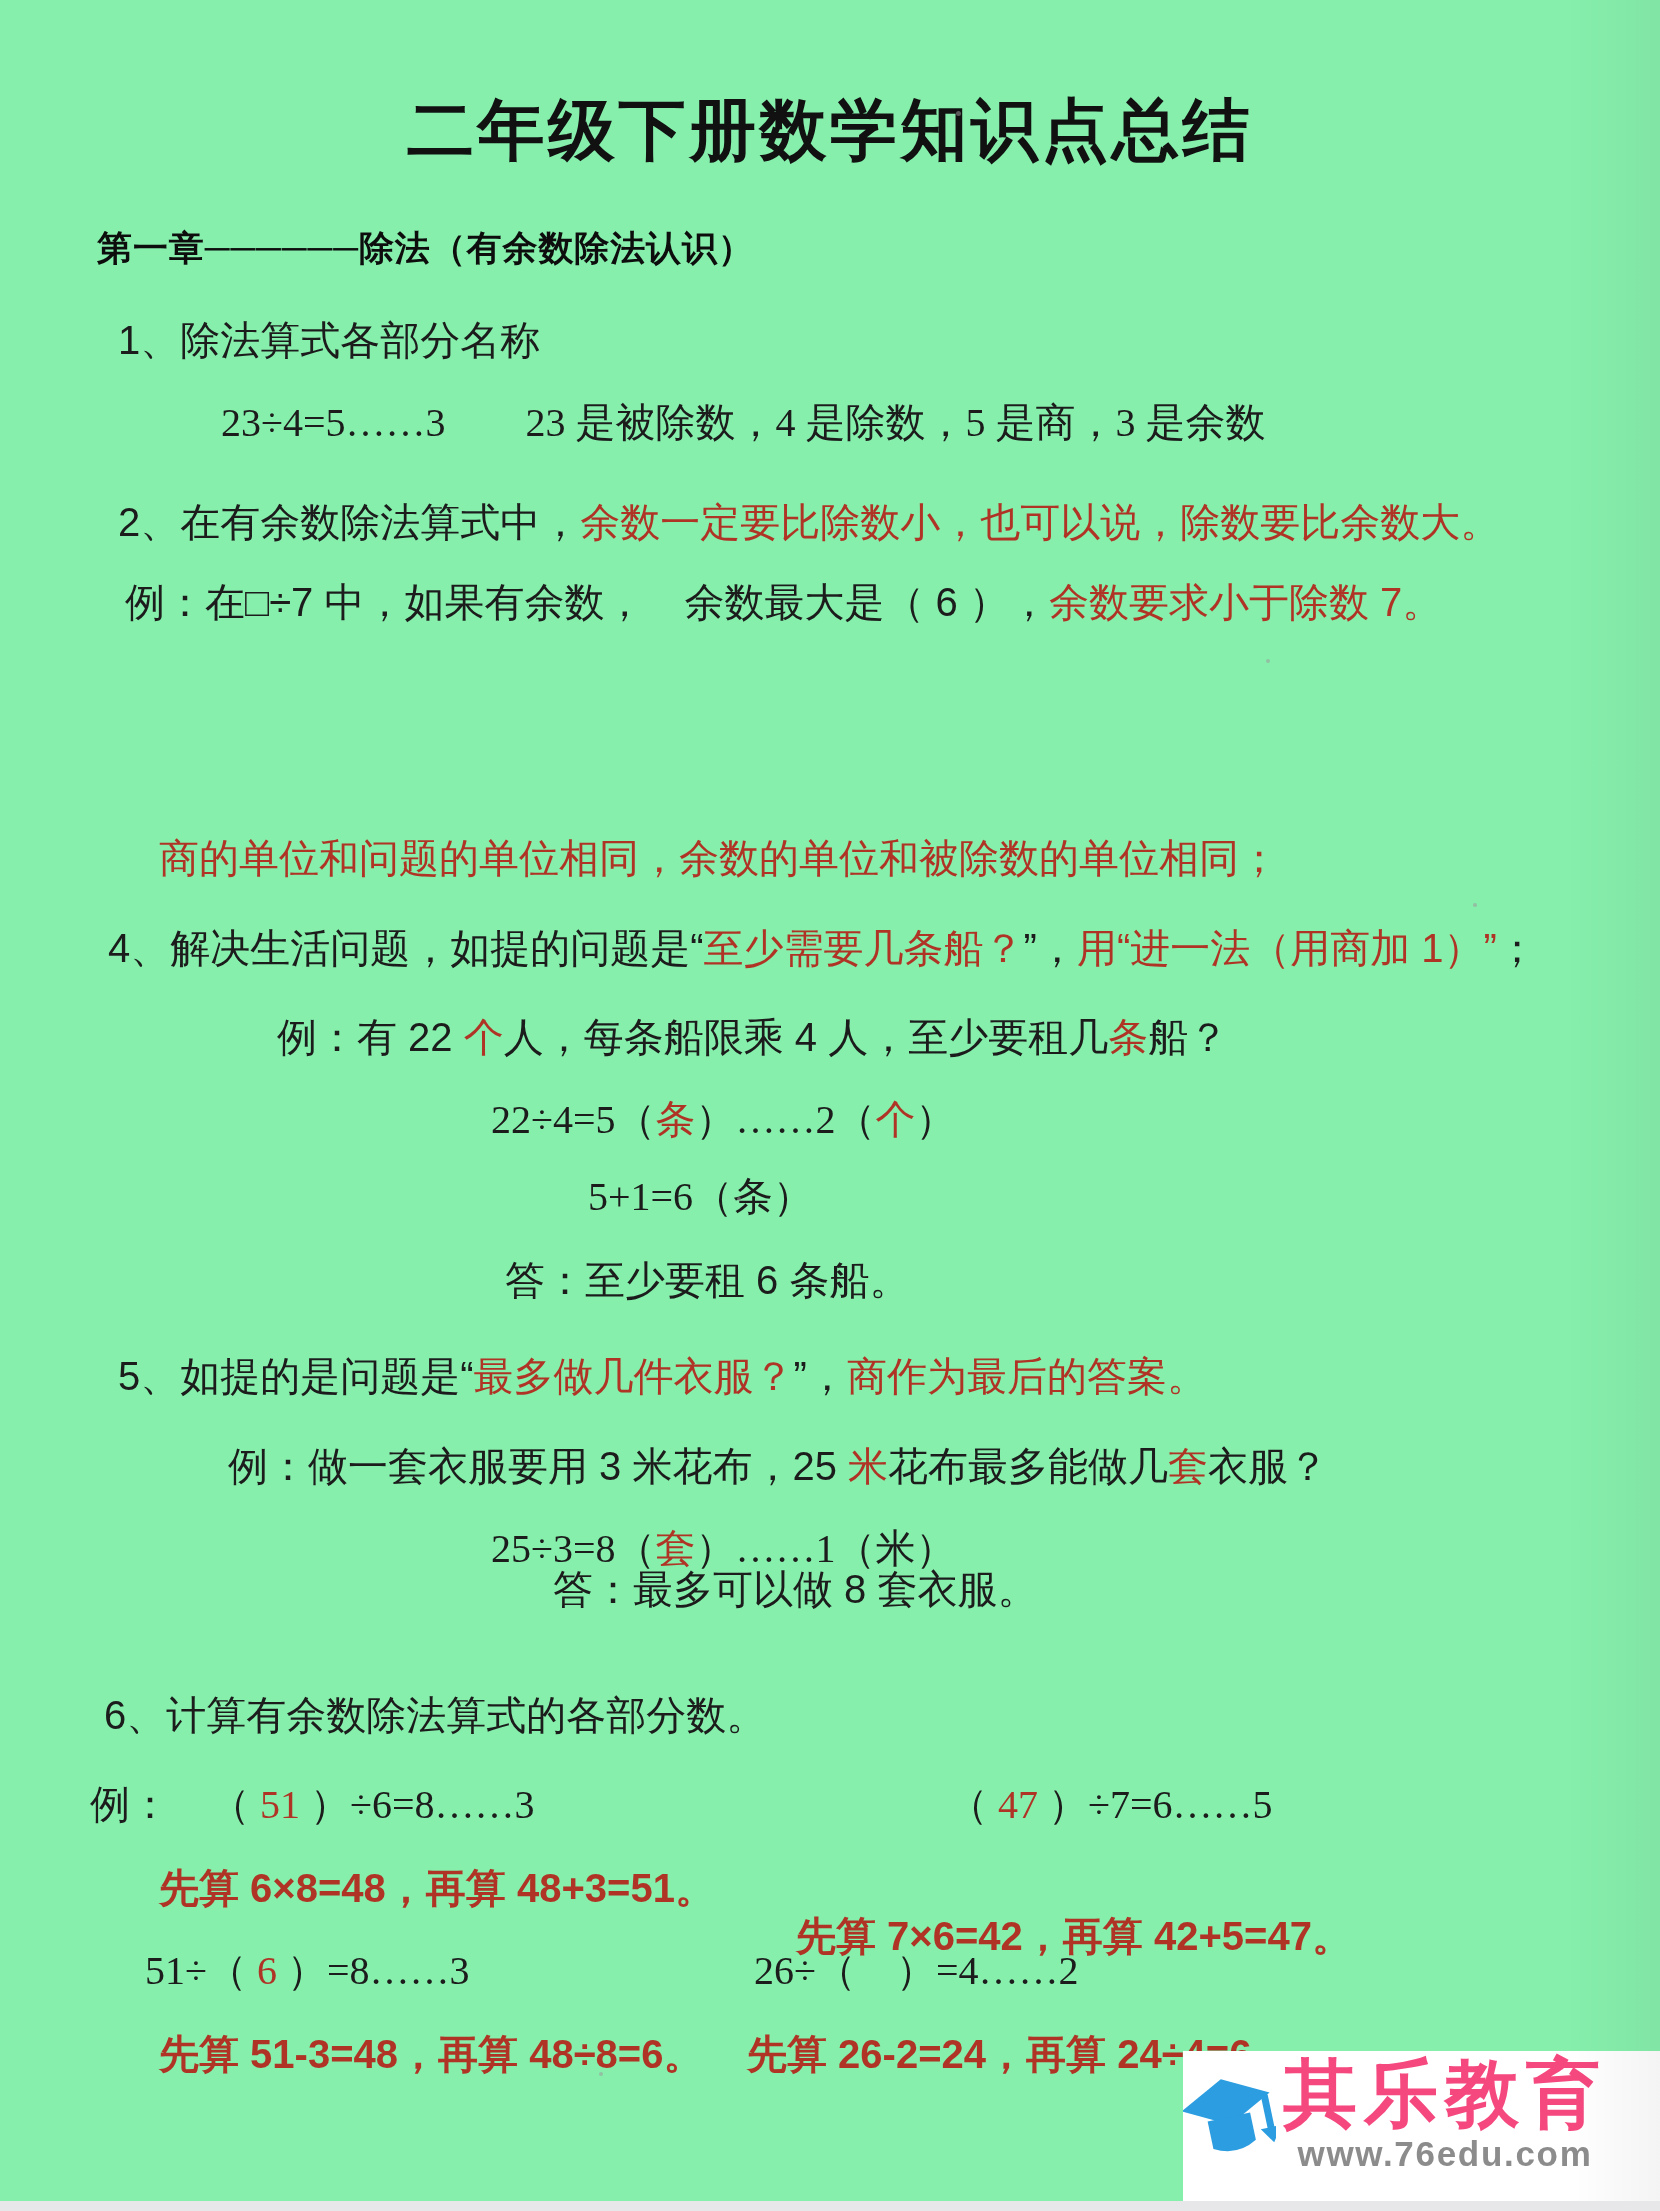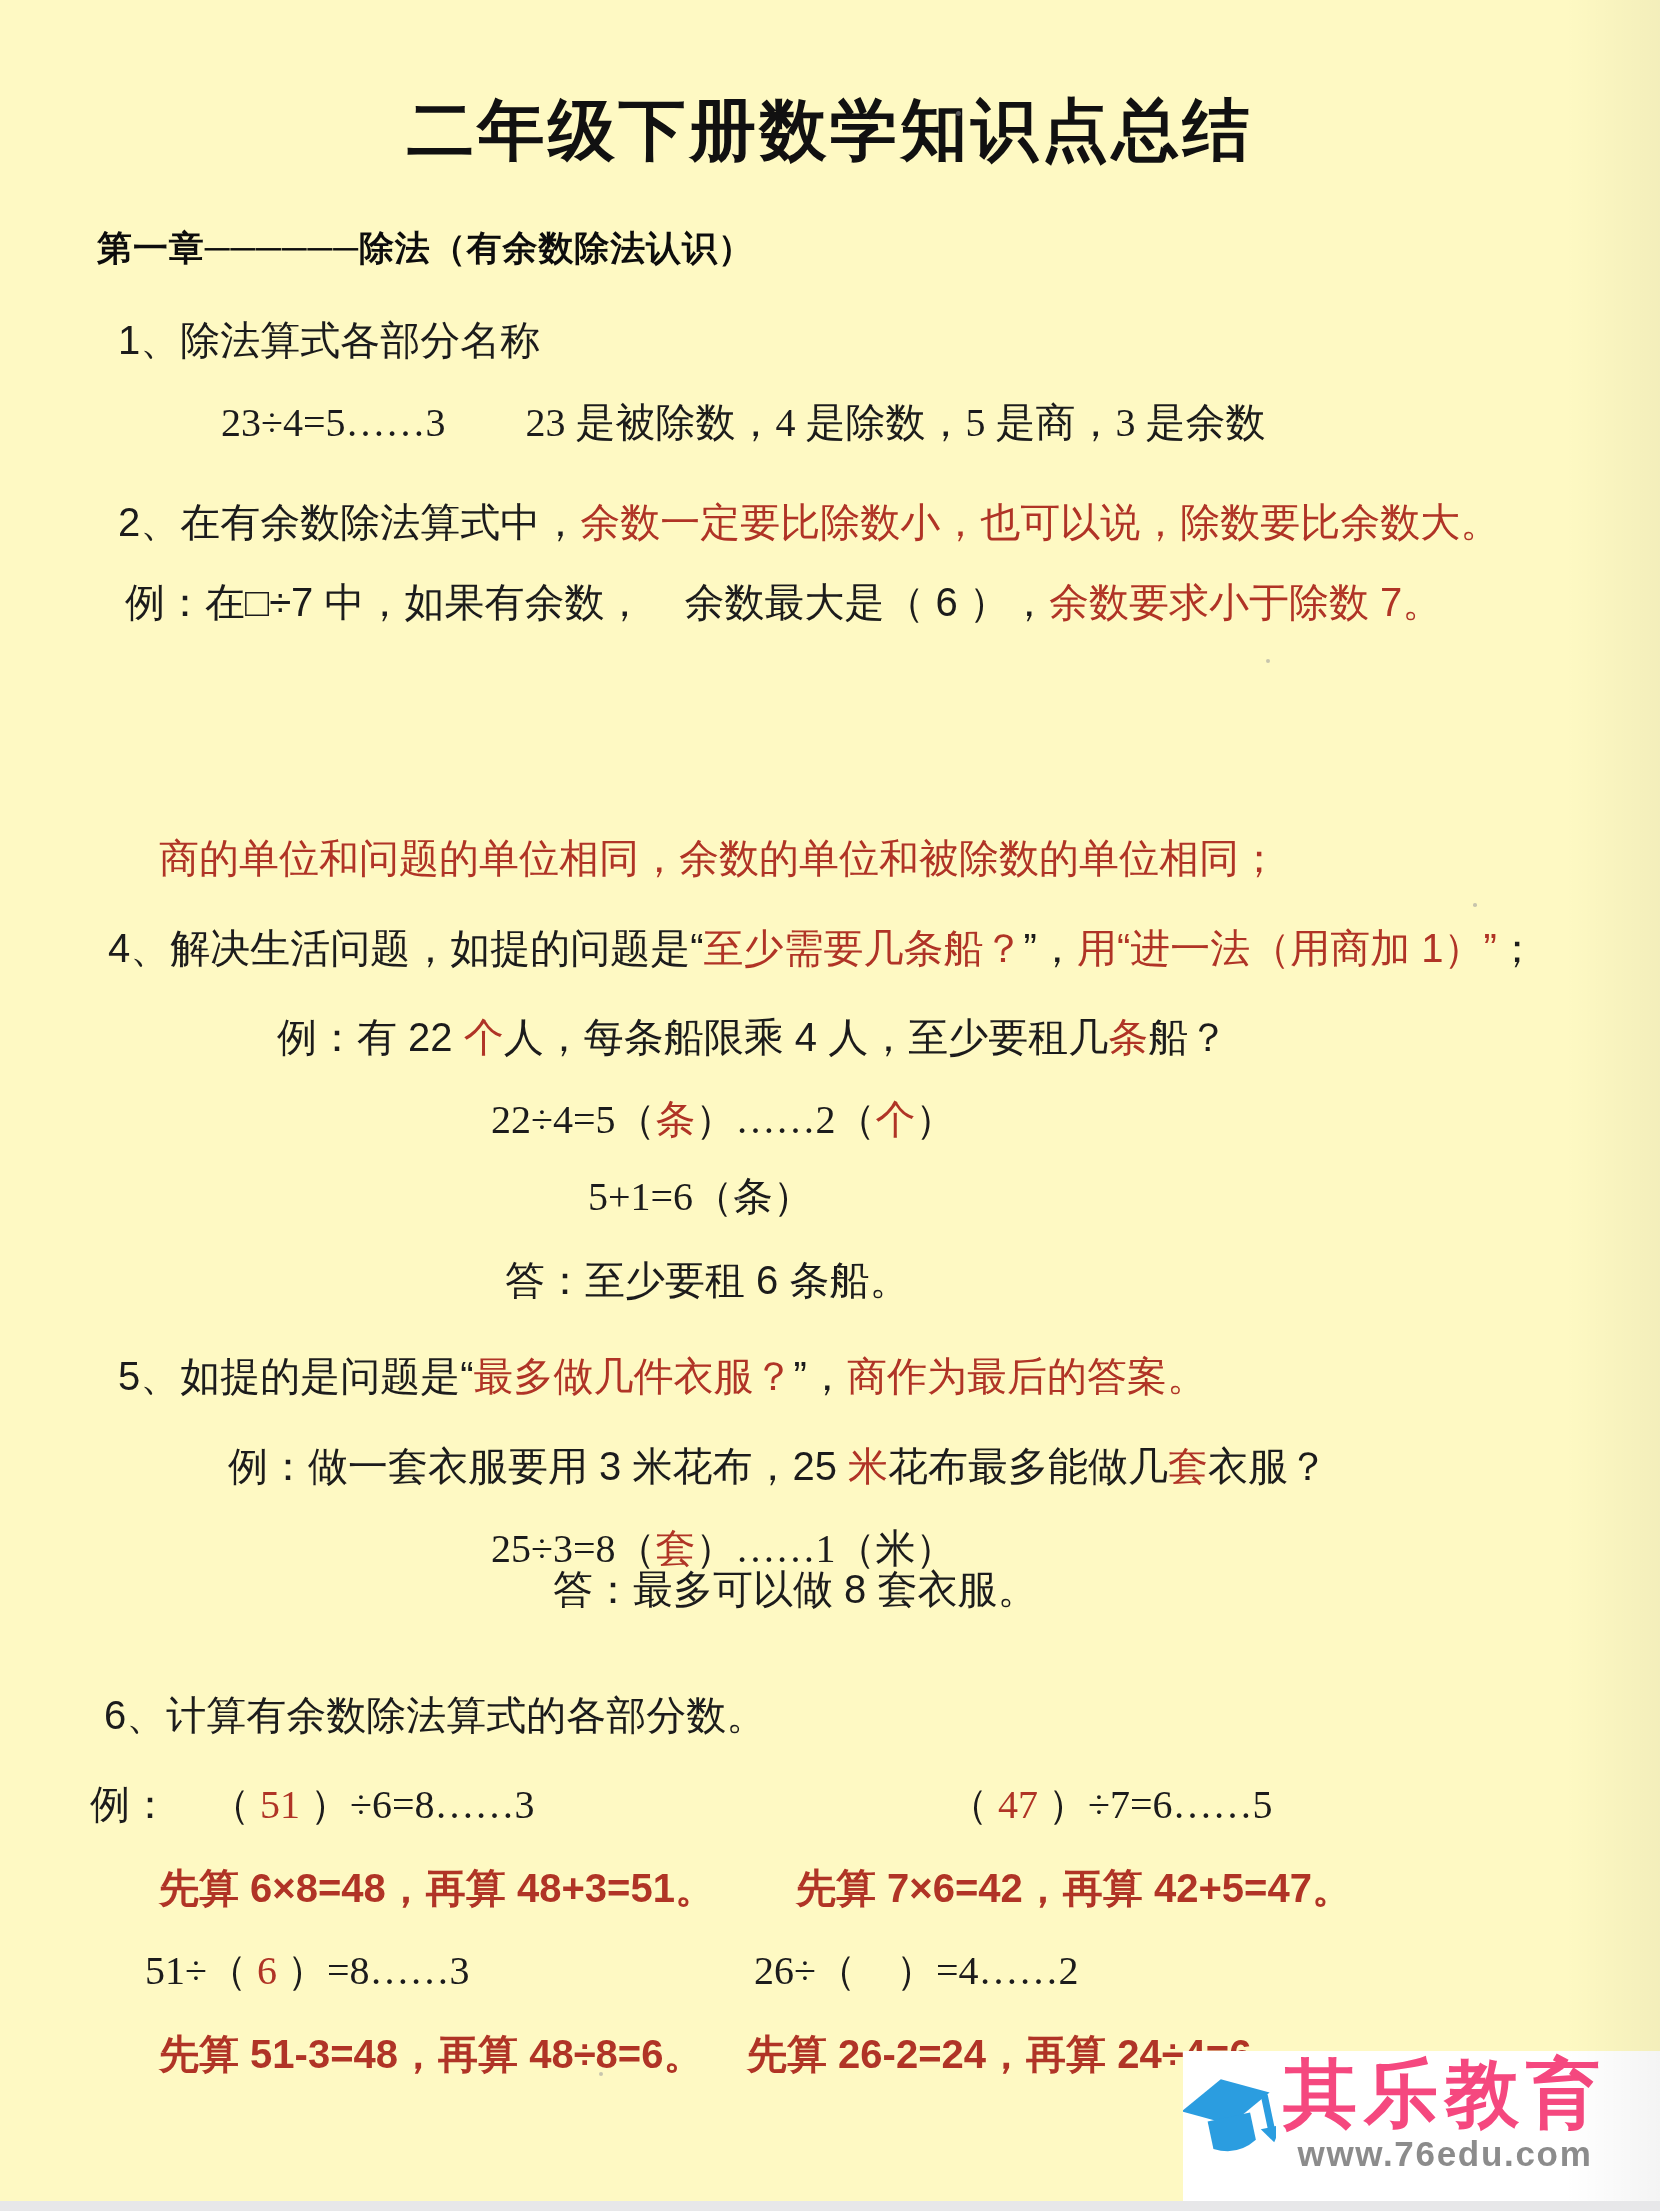--- a/index.html
+++ b/index.html
@@ -8,21 +8,21 @@
     --logo-pink:#f5487f;
     --logo-blue:#2b9de0;
     --logo-gray:#8c8c8c;
   }
   *{margin:0;padding:0;box-sizing:border-box;}
   html,body{background:#ffffff;}
   .page{
     position:relative;
     width:1660px;
     height:2212px;
-    background:#fef9c3;
+    background:#86efac;
     overflow:hidden;
     font-family:"Liberation Sans","DejaVu Sans",sans-serif;
     color:var(--ink);
   }
   .doc-title{
     position:absolute;
     top:85px;
     left:0;
     width:100%;
     text-align:center;
@@ -136,21 +136,21 @@
   <div class="line" style="top:1442px;left:228px;"><span>例：做一套衣服要用 3 米花布，25 </span><span class="red">米</span><span>花布最多能做几</span><span class="red">套</span><span>衣服？</span></div>
   <div class="line eq" style="top:1525px;left:491px;"><span>25÷3=8（</span><span class="red">套</span><span>）……1（米）</span></div>
   <div class="line" style="top:1565px;left:505px;margin-left:48px;"><span>答：最多可以做 8 套衣服。</span></div>
 
   <div class="line" style="top:1691px;left:104px;"><span>6、计算有余数除法算式的各部分数。</span></div>
 
   <div class="line eq" style="top:1781px;left:90px;"><span>例：　（ </span><span class="red">51</span><span> ）÷6=8……3</span></div>
   <div class="line eq" style="top:1781px;left:948px;"><span>（ </span><span class="red">47</span><span> ）÷7=6……5</span></div>
 
   <div class="line redline" style="top:1864px;left:159px;"><span class="red">先算 6×8=48，再算 48+3=51。</span></div>
-  <div class="line redline" style="top:1864px;left:796px;"><span class="red">先算 7×6=42，再算 42+5=47。</span></div>
+  <div class="line redline" style="top:1912px;left:796px;"><span class="red">先算 7×6=42，再算 42+5=47。</span></div>
 
   <div class="line eq" style="top:1947px;left:145px;"><span>51÷（ </span><span class="red">6</span><span> ）=8……3</span></div>
   <div class="line eq" style="top:1947px;left:754px;"><span>26÷（　）=4……2</span></div>
 
   <div class="line redline" style="top:2030px;left:159px;"><span class="red">先算 51-3=48，再算 48÷8=6。</span></div>
   <div class="line redline" style="top:2030px;left:747px;"><span class="red">先算 26-2=24，再算 24÷4=6。</span></div>
 
   <div class="logo">
     <svg class="logo-icon" viewBox="0 0 120 130">
       <g fill="#2b9de0" transform="rotate(-12 60 60)">

